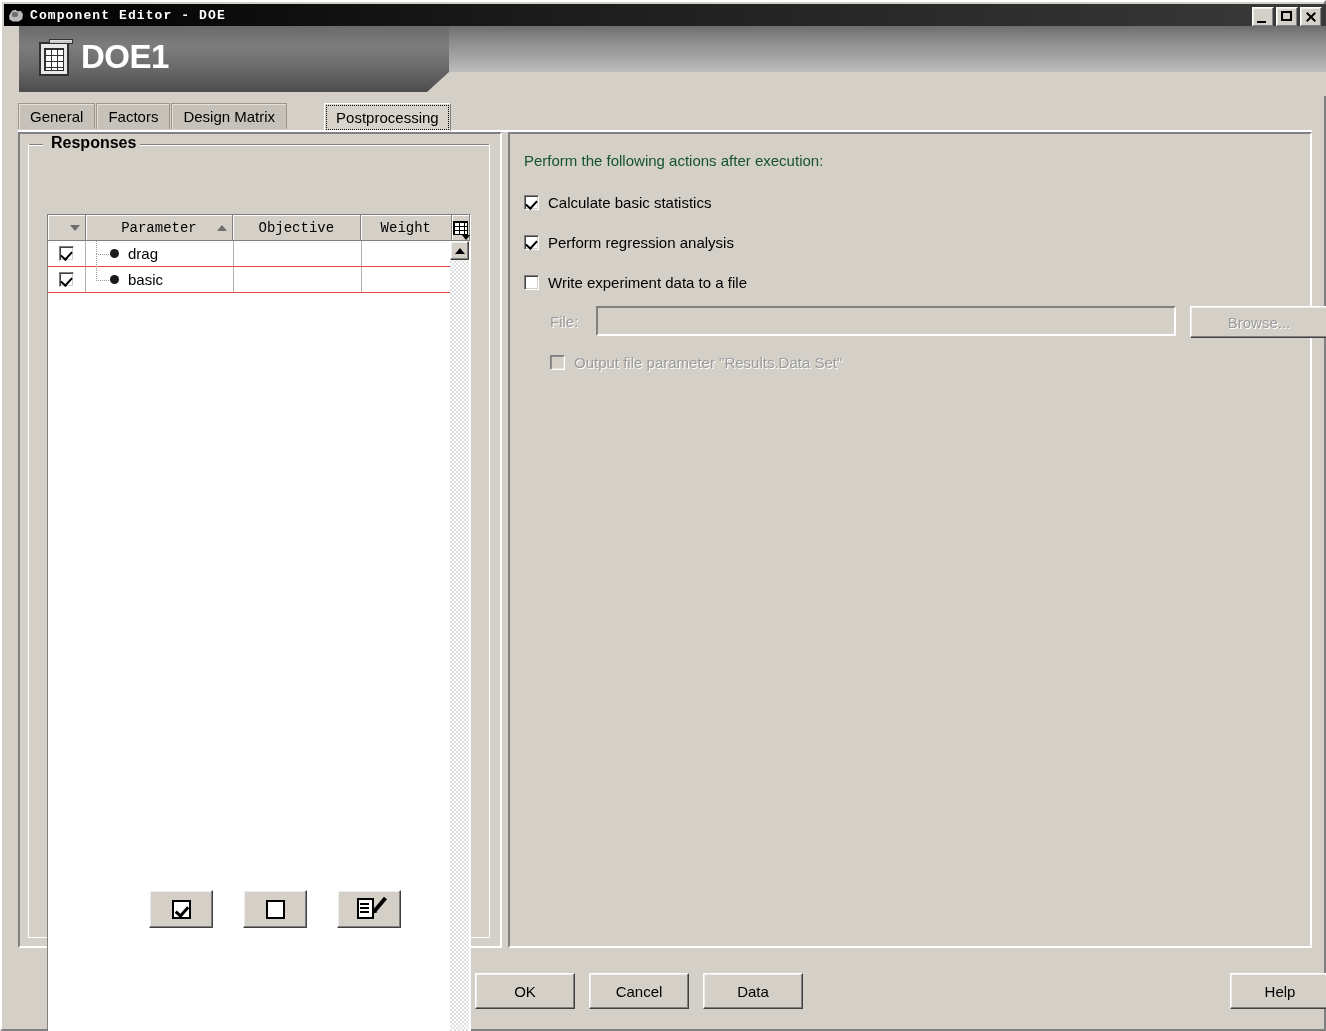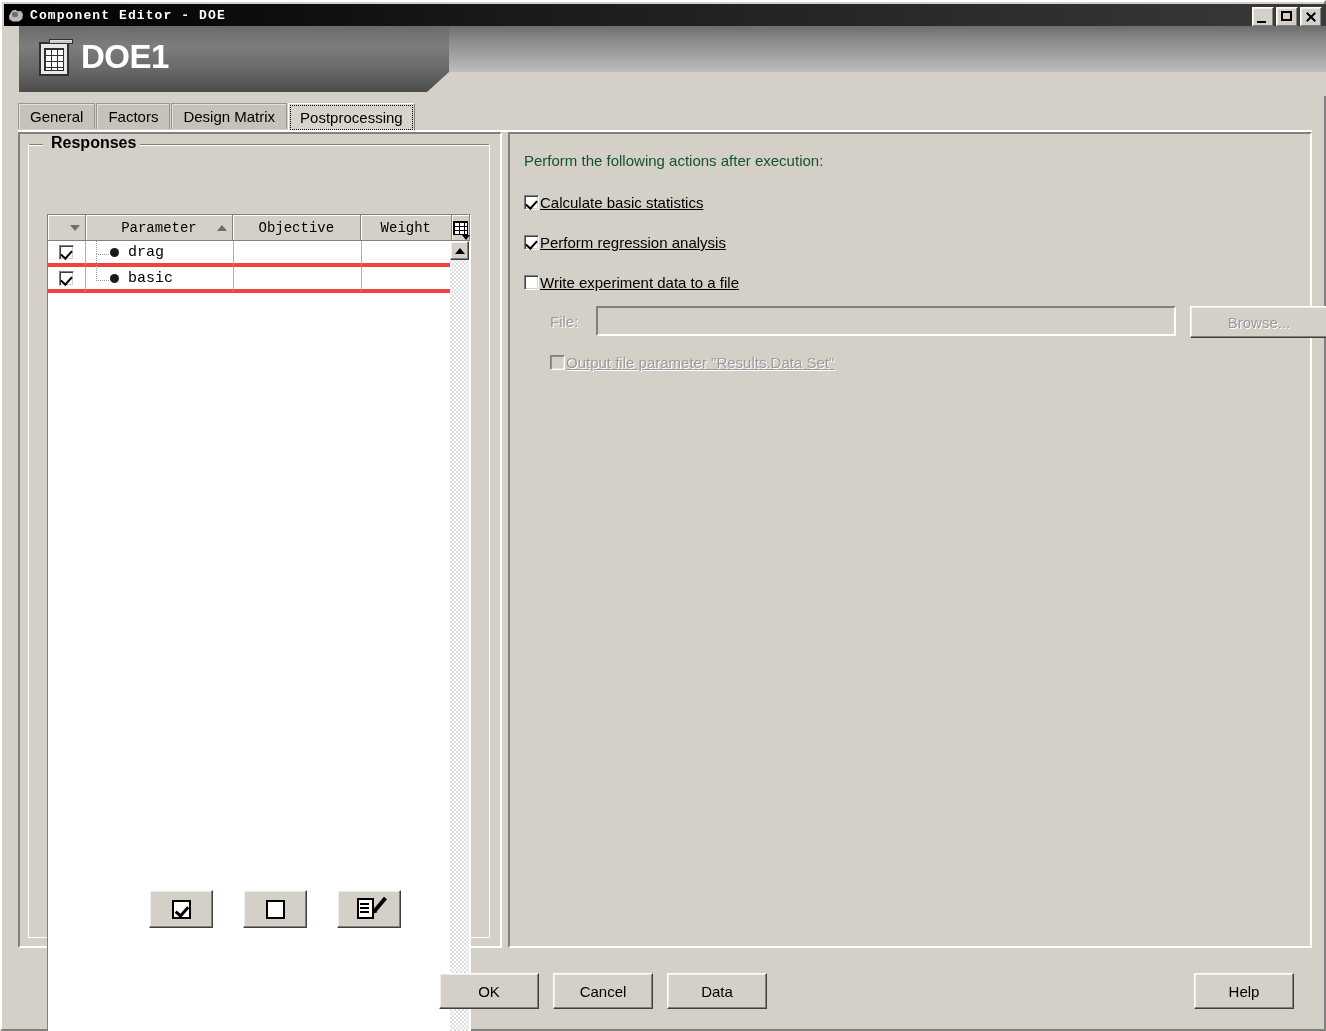--- a/index.html
+++ b/index.html
@@ -116,20 +116,21 @@
     box-shadow:inset 1px 1px 0 #e4e0d8;
     position:relative;
   }
   .tab.selected{
     height:28px;line-height:27px;
     background:#d8d4cc;
     border:1px solid #ffffff;
     border-right-color:#808080;
     box-shadow:none;
     z-index:3;
+    margin-left:36px;
   }
   .tab.selected .focusring{
     position:absolute;left:1px;top:1px;right:1px;bottom:0;
     border:1px dotted #000;pointer-events:none;
   }
   .tabline{
     position:absolute;left:16px;top:128px;width:1294px;height:2px;background:#ffffff;
   }
 
   
@@ -202,24 +203,24 @@
       #ffffff;
     border:1px solid #000;box-sizing:border-box;position:relative;
   }
   .gridicon:after{
     content:"";position:absolute;right:-3px;bottom:-6px;
     width:0;height:0;border-left:4px solid transparent;border-right:4px solid transparent;border-top:5px solid #000;
   }
   .trow{display:flex;height:26px;background:#ffffff;}
   .td{
     border-right:1px solid #b0b0b0;
-    border-bottom:4px solid #ef4444;
+    border-bottom:1px solid #ef4444;
     box-sizing:border-box;
     display:flex;align-items:center;
-    font-family:Liberation Mono, monospace;
+    font-family:Liberation Sans, sans-serif;
     font-size:15px;
     height:26px;
     background:#ffffff;
   }
   .td.c0{width:38px;justify-content:center;}
   .td.c1{width:148px;padding-left:6px;position:relative;}
   .td.c2{width:128px;}
   .td.c3{width:92px;}
   .treeline{
     position:absolute;left:10px;top:0;width:16px;height:26px;
@@ -326,21 +327,21 @@
     transform:rotate(40deg);transform-origin:50% 50%;
   }
   .icon-editdoc .pen:after{
     content:"";position:absolute;left:-1px;bottom:-4px;width:0;height:0;
     border-left:3px solid transparent;border-right:3px solid transparent;border-top:5px solid #000;
   }
 
   
   .rlabel{position:absolute;left:14px;top:18px;font-size:15px;color:#14532d;}
   .cbrow{position:absolute;display:flex;align-items:center;}
-  .cbrow .lbl{margin-left:1px;font-size:15px;text-decoration:underline;}
+  .cbrow .lbl{margin-left:9px;font-size:15px;}
   .cbrow.disabled .lbl{color:#9b9b9b;text-shadow:1px 1px 0 #ffffff;}
   .cbox.dis{box-shadow:inset 1px 1px 0 #8e8e8e, inset -1px -1px 0 #e6e2da;background:#d4d0c8;}
 
   .filerow{position:absolute;left:24px;top:172px;width:760px;height:32px;}
   .filelbl{position:absolute;left:16px;top:7px;font-size:15px;color:#9b9b9b;text-shadow:1px 1px 0 #ffffff;}
   .fileinput{
     position:absolute;left:62px;top:0;width:580px;height:30px;
     background:#d4d0c8;
     border:2px solid #d4d0c8;
     border-top-color:#808080;border-left-color:#808080;
@@ -362,21 +363,21 @@
   
   .dlgbtn{
     position:absolute;height:36px;
     background:#d4d0c8;
     border:1px solid #d4d0c8;
     border-top-color:#ffffff;border-left-color:#ffffff;
     border-right-color:#404040;border-bottom-color:#404040;
     box-shadow:inset -1px -1px 0 #808080, inset 1px 1px 0 #eeeeee;
     box-sizing:border-box;
     display:flex;align-items:center;justify-content:center;
-    font-size:15px;color:#000;
+    font-size:15px;color:#000;margin-left:36px;
   }
 </style>
 </head>
 <body>
 
 <div class="window">
 
   <div class="titlebar">
     <span class="title-icon">
       <span class="blob"></span>

